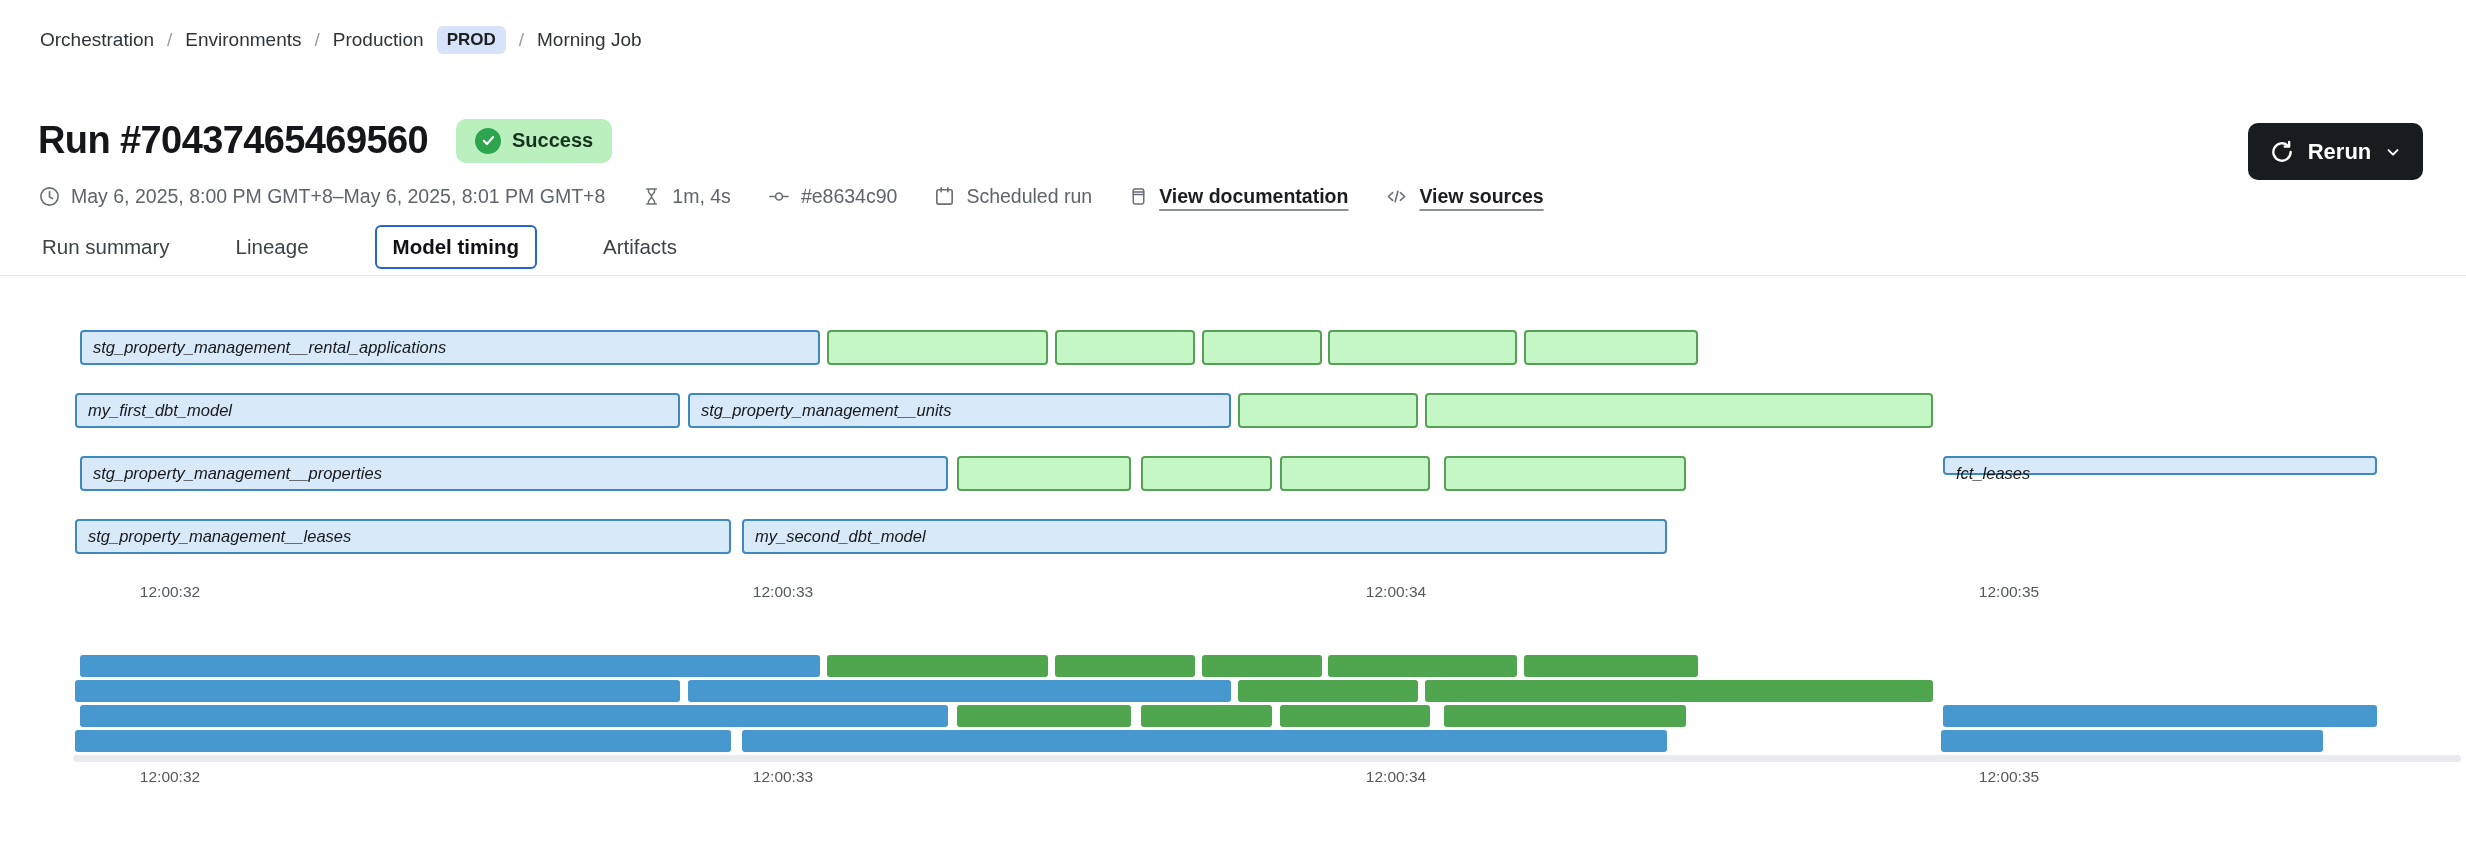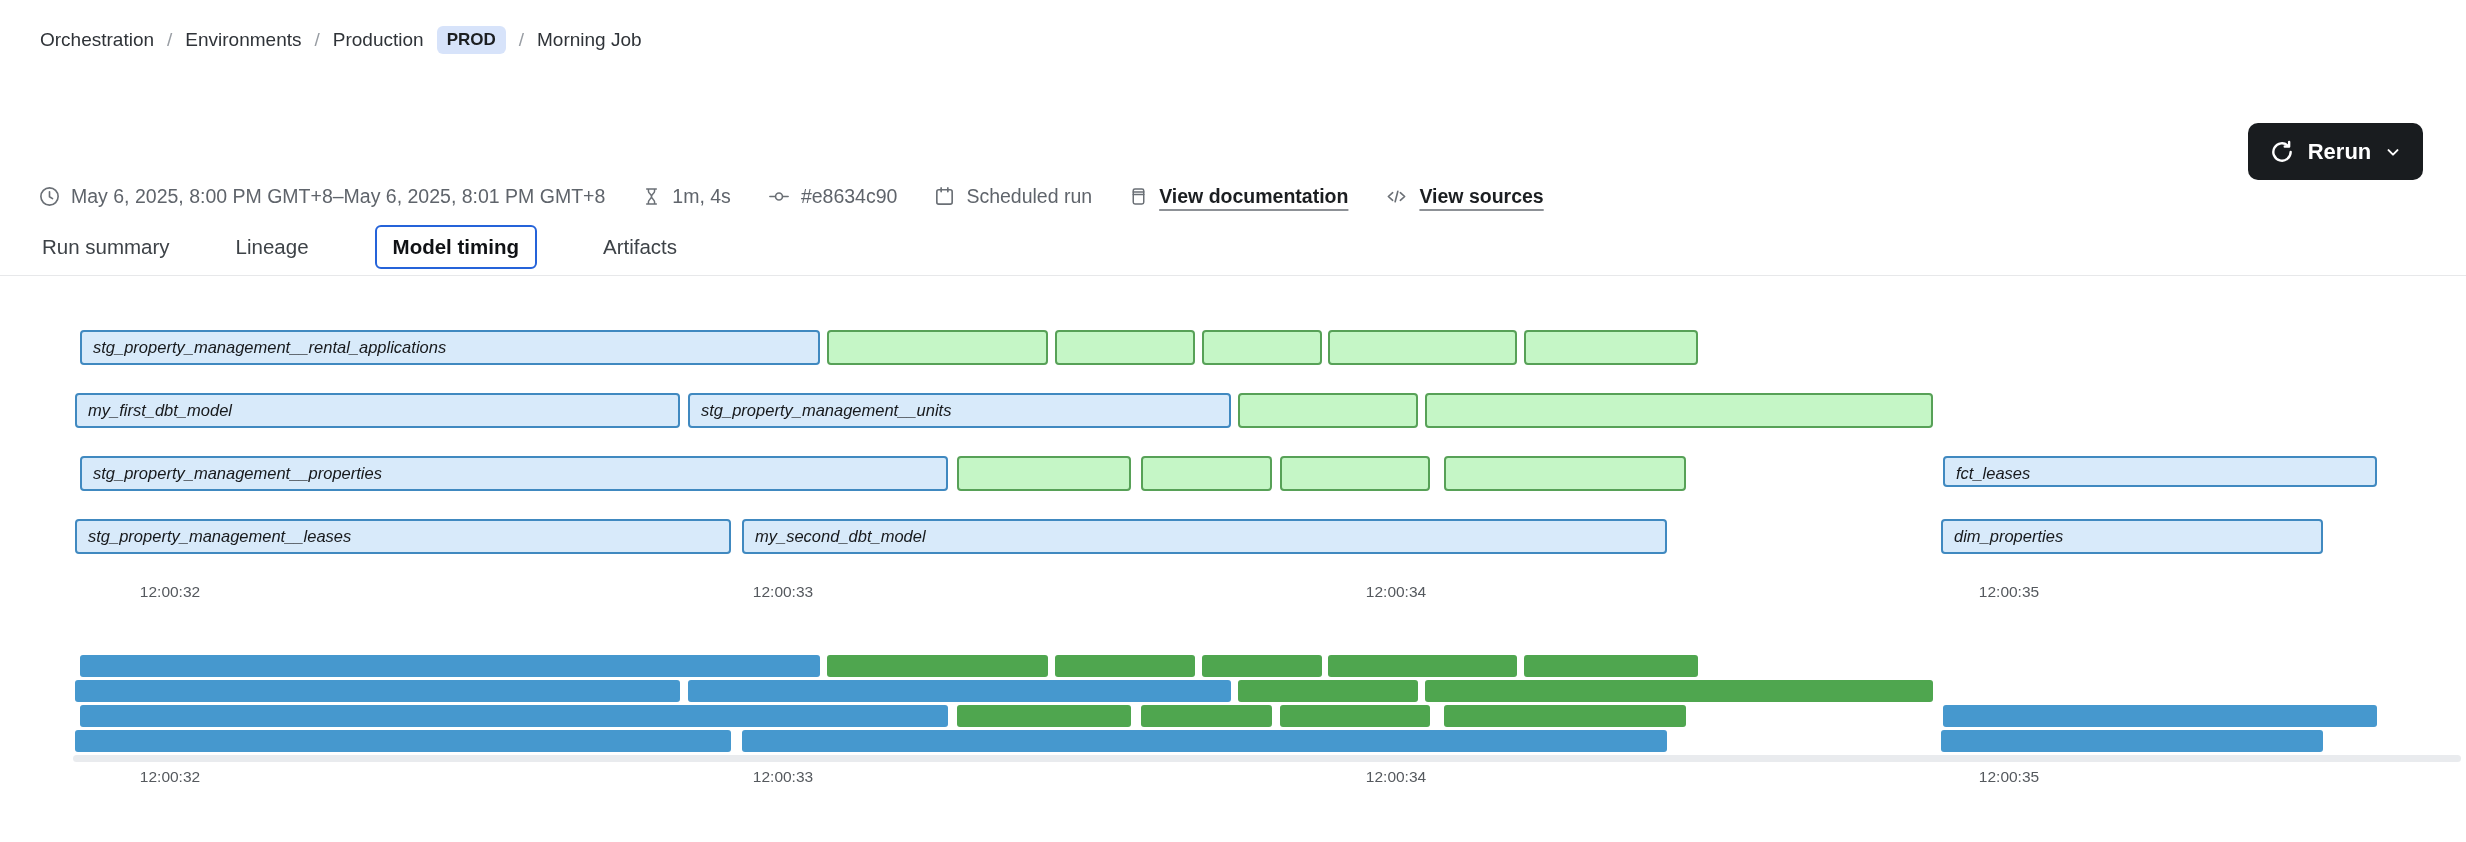--- a/index.html
+++ b/index.html
@@ -58,20 +58,31 @@
       <span class="bc-link">Orchestration</span>
       <span class="bc-sep">/</span>
       <span class="bc-link">Environments</span>
       <span class="bc-sep">/</span>
       <span class="bc-link">Production</span>
       <span class="env-badge">PROD</span>
       <span class="bc-sep">/</span>
       <span class="bc-link">Morning Job</span>
     </nav>
 
+  <div class="title-row">
+    <h1 class="page-title">Run #70437465469560</h1>
+    <div class="status-badge">
+      <span class="status-dot">
+        <svg width="15" height="15" viewBox="0 0 24 24" fill="none" stroke="#ffffff" stroke-width="3.4" stroke-linecap="round" stroke-linejoin="round">
+            <path d="M4.5 12.5l5 5 10-11"></path>
+          </svg>
+      </span>
+      <span>Success</span>
+    </div>
+  </div>
 
   <div class="meta-row">
       <div class="meta-item">
         <span>
           <svg width="23" height="23" viewBox="0 0 24 24" fill="none" stroke="#6a6f75" stroke-width="1.7" stroke-linecap="round" stroke-linejoin="round">
             <circle cx="12" cy="12" r="9"></circle>
             <path d="M12 7v5.2l3.2 2"></path>
           </svg>
         </span>
         <span>May 6, 2025, 8:00 PM GMT+8–May 6, 2025, 8:01 PM GMT+8</span>
@@ -181,35 +192,32 @@
       </div>
       <div class="bar mini-blue" style="left: 80px; top: 705px; width: 868px; height: 22px;"></div>
       <div class="bar main-green" style="left: 957px; top: 456px; width: 174px; height: 35px;"></div>
       <div class="bar mini-green" style="left: 957px; top: 705px; width: 174px; height: 22px;"></div>
       <div class="bar main-green" style="left: 1141px; top: 456px; width: 131px; height: 35px;"></div>
       <div class="bar mini-green" style="left: 1141px; top: 705px; width: 131px; height: 22px;"></div>
       <div class="bar main-green" style="left: 1280px; top: 456px; width: 150px; height: 35px;"></div>
       <div class="bar mini-green" style="left: 1280px; top: 705px; width: 150px; height: 22px;"></div>
       <div class="bar main-green" style="left: 1444px; top: 456px; width: 242px; height: 35px;"></div>
       <div class="bar mini-green" style="left: 1444px; top: 705px; width: 242px; height: 22px;"></div>
-      <div class="bar main-blue" style="left: 1943px; top: 456px; width: 434px; height: 31px;">
+      <div class="bar main-blue" style="left: 1943px; top: 456px; width: 434px; height: 19px;">
         <div class="bar-label">fct_leases</div>
       </div>
       <div class="bar mini-blue" style="left: 1943px; top: 705px; width: 434px; height: 22px;"></div>
       <div class="bar main-blue" style="left: 75px; top: 519px; width: 656px; height: 35px;">
         <div class="bar-label">stg_property_management__leases</div>
       </div>
       <div class="bar mini-blue" style="left: 75px; top: 730px; width: 656px; height: 22px;"></div>
       <div class="bar main-blue" style="left: 742px; top: 519px; width: 925px; height: 35px;">
         <div class="bar-label">my_second_dbt_model</div>
       </div>
       <div class="bar mini-blue" style="left: 742px; top: 730px; width: 925px; height: 22px;"></div>
-      <div class="bar main-blue" style="left: 1941px; top: 519px; width: 382px; height: 35px;">
-        <div class="bar-label">dim_properties</div>
-      </div>
       <div class="bar mini-blue" style="left: 1941px; top: 730px; width: 382px; height: 22px;"></div>
       <div class="tick" style="left: 170px; top: 583px;">12:00:32</div>
       <div class="tick" style="left: 170px; top: 768px;">12:00:32</div>
       <div class="tick" style="left: 783px; top: 583px;">12:00:33</div>
       <div class="tick" style="left: 783px; top: 768px;">12:00:33</div>
       <div class="tick" style="left: 1396px; top: 583px;">12:00:34</div>
       <div class="tick" style="left: 1396px; top: 768px;">12:00:34</div>
       <div class="tick" style="left: 2009px; top: 583px;">12:00:35</div>
       <div class="tick" style="left: 2009px; top: 768px;">12:00:35</div>
       <div class="brush" style="left: 73px; top: 755px; width: 2388px; height: 7px;"></div>

